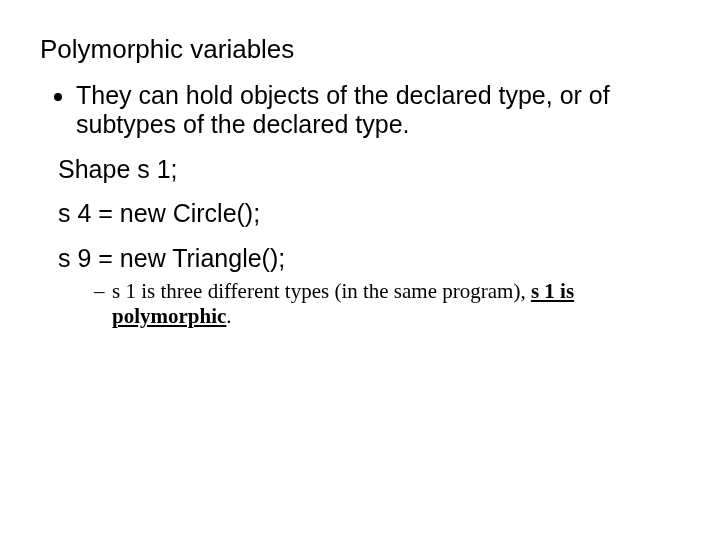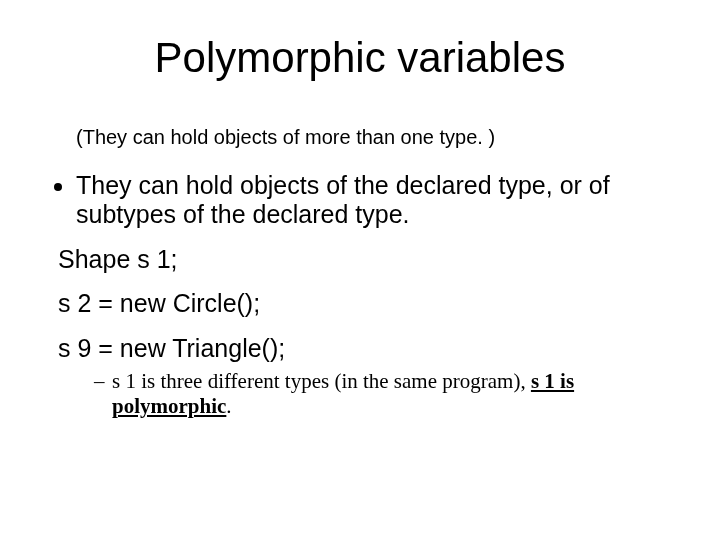--- a/index.html
+++ b/index.html
@@ -11,23 +11,22 @@
     font-family: Arial, Helvetica, sans-serif;
     color: #000;
   }
   .slide {
     box-sizing: border-box;
     width: 720px;
     height: 540px;
     padding: 24px 40px 20px 40px;
   }
   .title {
-    font-size: 42px;
-    text-align: center;
-    margin: 10px 0 44px 0;
+    font-size: 26px;
+    margin: 10px 0 16px 0;
     font-weight: normal;
   }
   ul.top {
     list-style: disc;
     margin: 0 0 0 18px;
     padding: 0 0 0 18px;
   }
   ul.top > li {
     font-size: 25px;
     line-height: 1.15;
@@ -68,26 +67,25 @@
     position: absolute;
     left: 0;
   }
 </style>
 </head>
 <body>
 
 <div class="slide">
   <h1 class="title">Polymorphic variables</h1>
 
-  <div class="sub">(They can hold objects of more than one type. )</div>
 
   <ul class="top">
     <li>They can hold objects of the declared type, or of subtypes of the declared type.</li>
     <li class="unbulleted">Shape s 1;</li>
-    <li class="unbulleted">s 2 = new Circle();</li>
+    <li class="unbulleted">s 4 = new Circle();</li>
     <li class="unbulleted">s 9 = new Triangle();</li>
   </ul>
 
   <ul class="dash">
     <li>
       <span>s 1 is three different types (in the same program), </span><span class="bold underline">s 1 is polymorphic</span><span>.</span>
     </li>
   </ul>
 </div>
 

